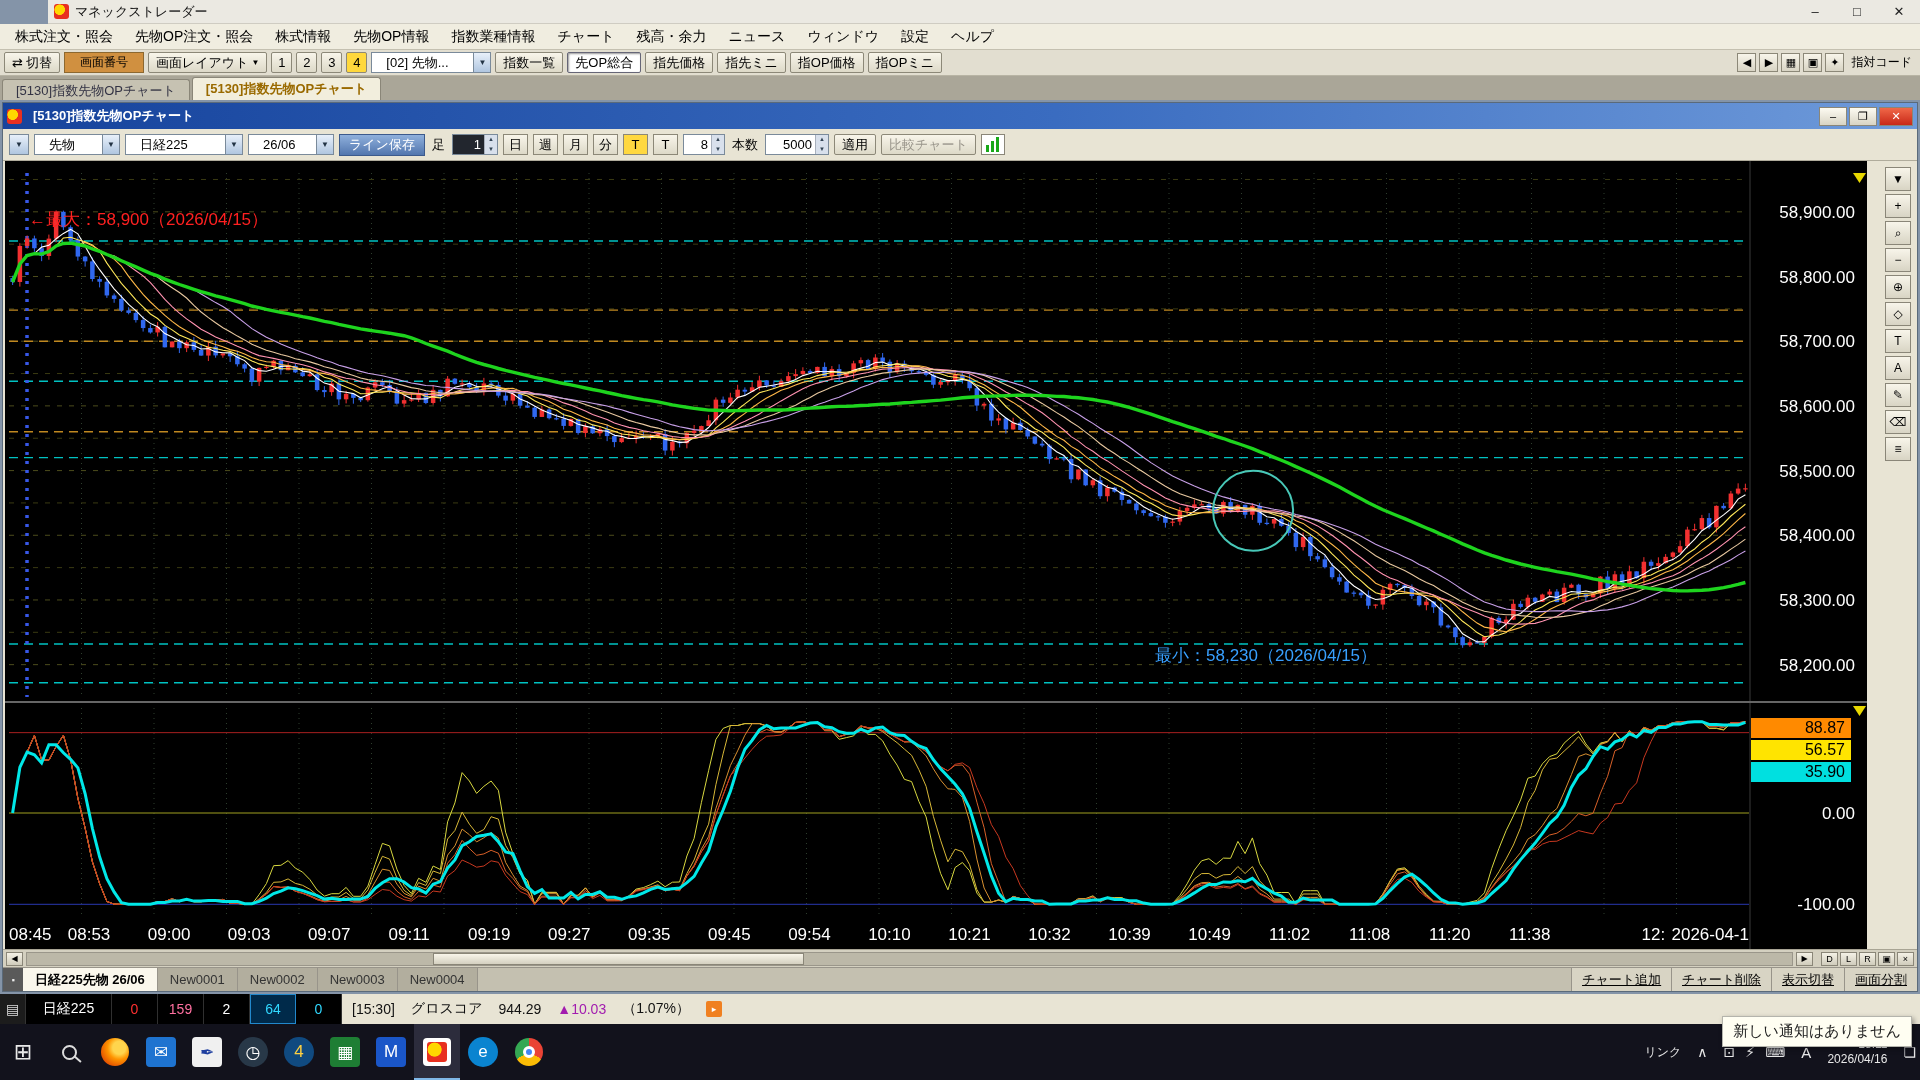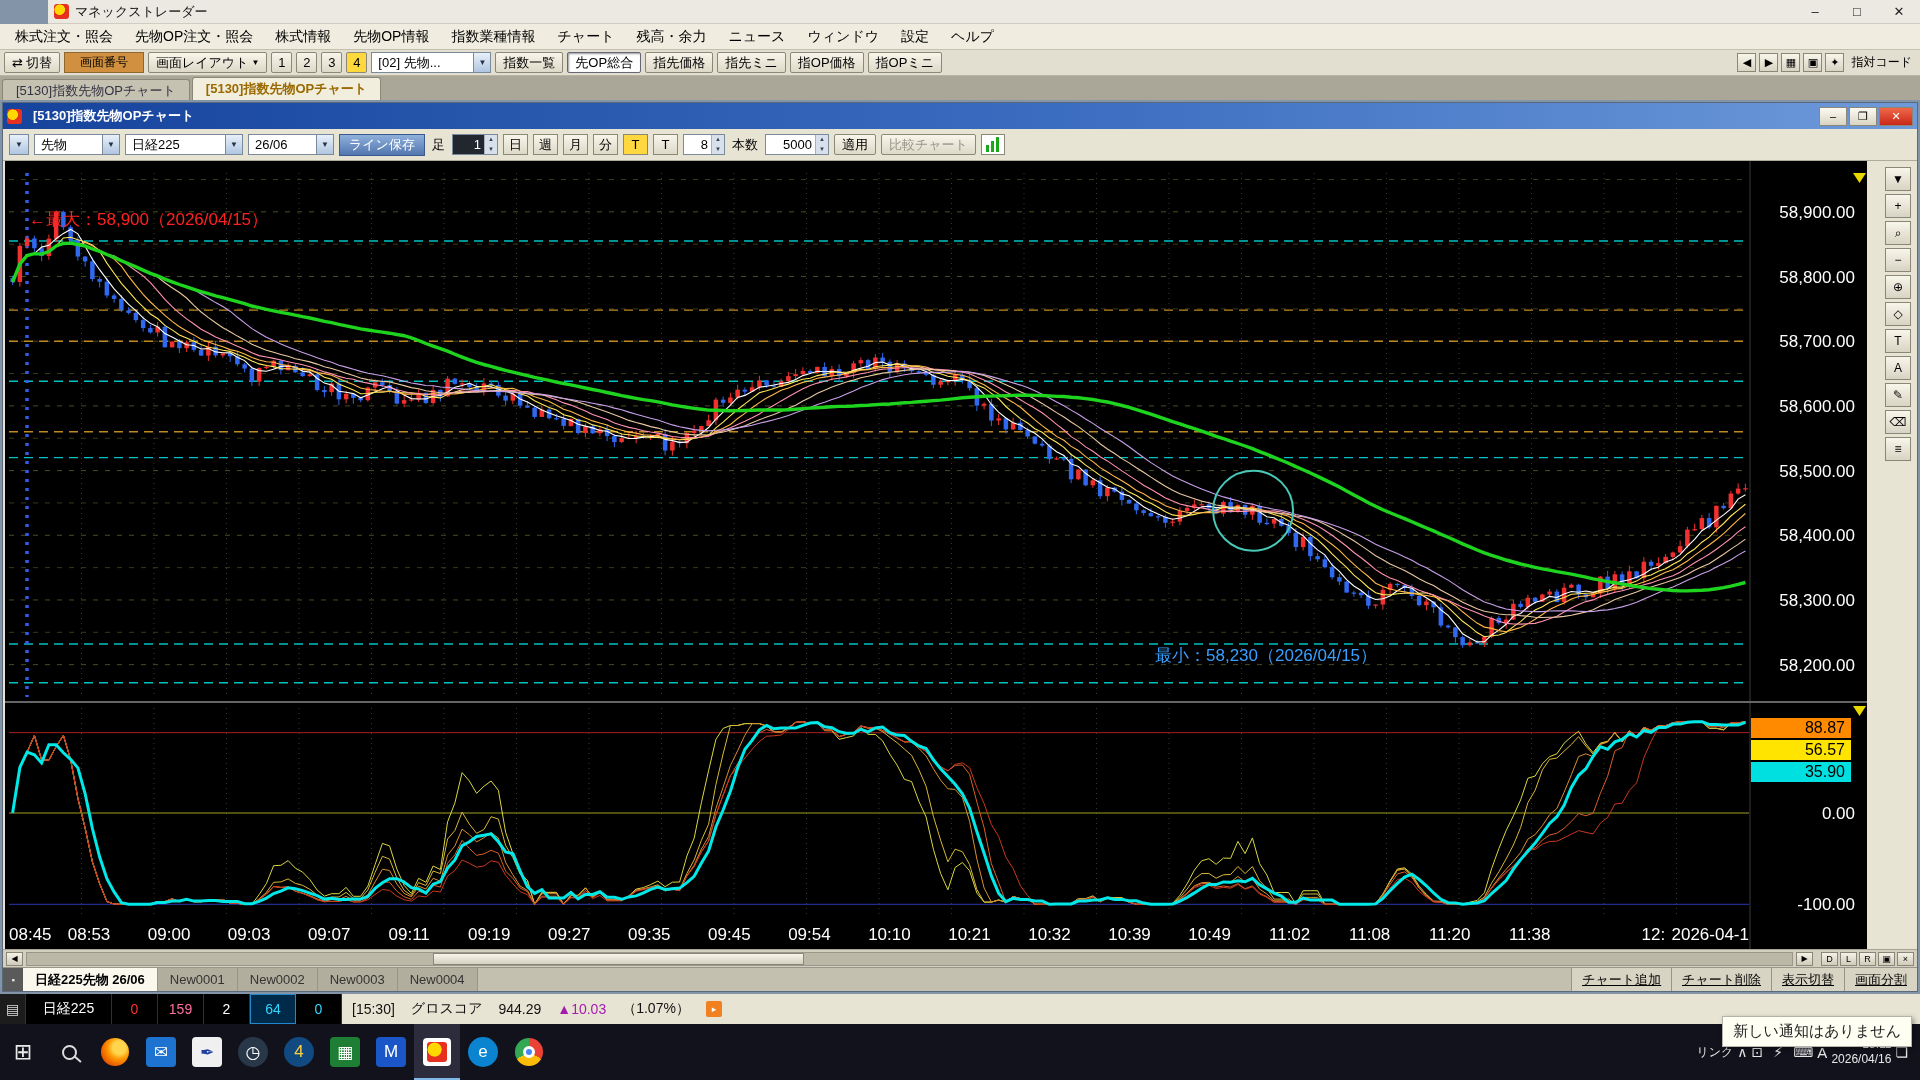--- a/index.html
+++ b/index.html
@@ -14,21 +14,21 @@
 
   .menubar{position:absolute;top:24px;left:0;right:0;height:26px;background:#f0ede0;display:flex;align-items:center;font-size:14px;border-bottom:1px solid #c4c0b0;padding-left:4px;}
   .menu-item{padding:2px 11px;white-space:nowrap;}
 
   .toolbar{position:absolute;top:50px;left:0;right:0;height:26px;background:#e2ded0;border-bottom:1px solid #b8b4a4;display:flex;align-items:center;gap:4px;padding:0 4px;font-size:13px;}
   .tb-btn{background:linear-gradient(#f8f5ea,#ddd9c8);border:1px solid #8c8878;border-radius:2px;padding:2px 7px;display:flex;align-items:center;gap:3px;height:21px;white-space:nowrap;}
   .tb-btn.pressed{background:#fff;box-shadow:inset 1px 1px 2px #999;border-color:#667;}
   .tb-tag{background:#d09040;border:1px solid #8c6830;padding:2px 15px;height:21px;font-size:12px;display:flex;align-items:center;white-space:nowrap;}
   .num-btn{width:21px;justify-content:center;padding:2px 0;}
   .num-btn.active{background:#ffd83c;}
-  .tb-combo{background:#fff;border:1px solid #7a8a9a;height:21px;display:flex;align-items:center;padding-left:6px;white-space:nowrap;}
+  .tb-combo{background:#fff;border:1px solid #7a8a9a;height:21px;display:flex;align-items:center;padding-left:14px;white-space:nowrap;}
   .tb-combo .cval{flex:1;}
   .combo-arrow{width:17px;height:100%;background:linear-gradient(#e8f0fa,#b0c6e0);border-left:1px solid #7a8a9a;display:flex;align-items:center;justify-content:center;font-size:8px;color:#234;margin-left:6px;flex:none;}
   .toolbar-right{margin-left:auto;display:flex;align-items:center;gap:3px;padding-right:4px;}
   .mini-icon{width:19px;height:19px;background:linear-gradient(#f8f5ea,#d8d4c4);border:1px solid #8c8878;display:flex;align-items:center;justify-content:center;font-size:11px;}
 
   .doc-tabs{position:absolute;top:76px;left:0;right:0;height:24px;background:#aaa698;display:flex;align-items:flex-end;padding-left:2px;gap:2px;}
   .doc-tab{height:21px;padding:2px 13px;font-size:13px;background:#c6c2b2;color:#334;border:1px solid #8a8678;border-bottom:none;border-radius:3px 3px 0 0;white-space:nowrap;}
   .doc-tab.active{background:#f2eedd;color:#9a6a00;height:23px;font-weight:bold;}
 
   
@@ -93,21 +93,21 @@
   .tb-slot.active{background:#2c2c3c;box-shadow:inset 0 -2px 0 #80b8e8;}
   .app-ic{width:30px;height:30px;display:flex;align-items:center;justify-content:center;font-size:17px;border-radius:4px;}
   .app-ic.round{border-radius:50%;}
   .search-glyph{width:15px;height:15px;border:2px solid #dcdcdc;border-radius:50%;position:relative;}
   .search-glyph::after{content:"";position:absolute;width:9px;height:2px;background:#dcdcdc;right:-7px;bottom:-2px;transform:rotate(40deg);}
   .firefox-ic{width:28px;height:28px;border-radius:50%;background:radial-gradient(circle at 65% 35%,#ffd54d 0 25%,#ff9500 45%,#e34f00 78%,#b5007f 100%);}
   .chrome-ic{width:28px;height:28px;border-radius:50%;background:conic-gradient(#ea4335 0 120deg,#fbbc05 120deg 240deg,#34a853 240deg 360deg);display:flex;align-items:center;justify-content:center;}
   .chrome-ic span{width:12px;height:12px;background:#4285f4;border:3px solid #fff;border-radius:50%;}
   .monex-ic{width:28px;height:28px;background:#fff;border-radius:4px;display:flex;align-items:center;justify-content:center;}
   .monex-ic .monex-logo{width:20px;height:20px;margin:0;}
-  .tray{margin-left:auto;display:flex;align-items:center;gap:4px;padding-right:12px;font-size:12px;}
+  .tray{margin-left:auto;display:flex;align-items:center;gap:16px;padding-right:4px;font-size:12px;}
   .tray .glyph{font-size:14px;}
   .tray-time{text-align:right;line-height:1.25;font-size:12px;}
 
   .tooltip{position:absolute;right:8px;top:1016px;background:#fffef2;border:1px solid #b4b4ac;padding:5px 10px;font-size:15px;color:#222;box-shadow:2px 2px 5px rgba(0,0,0,.35);z-index:50;white-space:nowrap;}
 </style>
 </head>
 <body>
 
 <div id="app">
 

